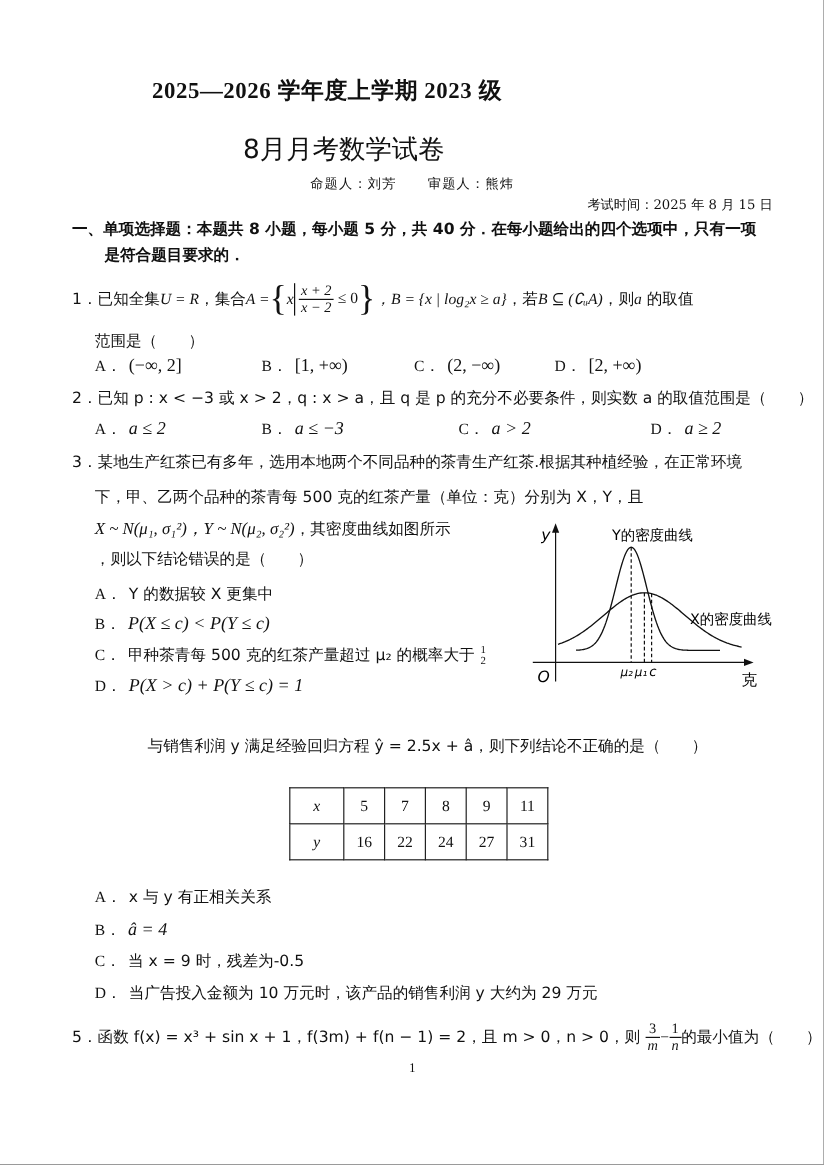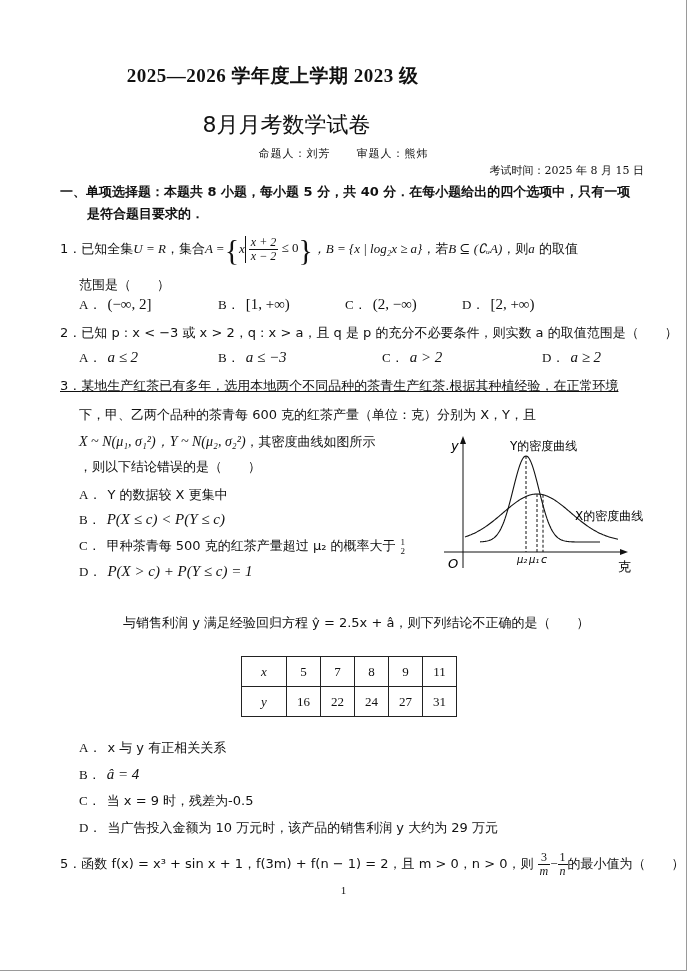--- a/index.html
+++ b/index.html
@@ -84,22 +84,22 @@
   <div class="abs opt" style="left:218px; top:296px;"><span class="lbl">B．</span><span class="val">[1, +∞)</span></div>
   <div class="abs opt" style="left:345px; top:296px;"><span class="lbl">C．</span><span class="val">(2, −∞)</span></div>
   <div class="abs opt" style="left:462px; top:296px;"><span class="lbl">D．</span><span class="val">[2, +∞)</span></div>
 
   <div class="abs q" style="left:60px; top:324px;"><span>2．</span><span>已知 p : x &lt; −3 或 x &gt; 2，q : x &gt; a，且 q 是 p 的充分不必要条件，则实数 a 的取值范围是（　　）</span></div>
   <div class="abs opt" style="left:79px; top:349px;"><span class="lbl">A．</span><span class="val m">a ≤ 2</span></div>
   <div class="abs opt" style="left:218px; top:349px;"><span class="lbl">B．</span><span class="val m">a ≤ −3</span></div>
   <div class="abs opt" style="left:382px; top:349px;"><span class="lbl">C．</span><span class="val m">a &gt; 2</span></div>
   <div class="abs opt" style="left:542px; top:349px;"><span class="lbl">D．</span><span class="val m">a ≥ 2</span></div>
 
-  <div class="abs q" style="left:60px; top:377px;text-decoration:underline;"><span>3．</span><span>某地生产红茶已有多年，选用本地两个不同品种的茶青生产红茶.根据其种植经验，在正常环境</span></div>
-  <div class="abs q" style="left:79px; top:406px;">下，甲、乙两个品种的茶青每 600 克的红茶产量（单位：克）分别为 X，Y，且</div>
+  <div class="abs q" style="left:60px; top:377px;"><span>3．</span><span>某地生产红茶已有多年，选用本地两个不同品种的茶青生产红茶.根据其种植经验，在正常环境</span></div>
+  <div class="abs q" style="left:79px; top:406px;">下，甲、乙两个品种的茶青每 500 克的红茶产量（单位：克）分别为 X，Y，且</div>
   <div class="abs q" style="left:79px; top:433px;"><span class="m" style="font-size:14px">X ~ N(μ₁, σ₁²)，Y ~ N(μ₂, σ₂²)</span><span>，其密度曲线如图所示</span></div>
   <div class="abs opt" style="left:79px; top:486px;"><span class="lbl">A．</span><span>Y 的数据较 X 更集中</span></div>
   <div class="abs q" style="left:79px; top:458px;">，则以下结论错误的是（　　）</div>
   <div class="abs opt" style="left:79px; top:511px;"><span class="lbl">B．</span><span class="val m">P(X ≤ c) &lt; P(Y ≤ c)</span></div>
   <div class="abs opt" style="left:79px; top:537px;"><span class="lbl">C．</span><span>甲种茶青每 500 克的红茶产量超过 μ₂ 的概率大于</span><span class="frac" style="font-size:9px; line-height:9px; margin-left:3px;"><span class="num" style="border:none">1</span><span class="den" style="font-style:normal">2</span></span></div>
   <div class="abs opt" style="left:79px; top:563px;"><span class="lbl">D．</span><span class="val m">P(X &gt; c) + P(Y ≤ c) = 1</span></div>
 
   <svg class="fig" width="220" height="150" viewBox="0 0 220 150">
 
     <line x1="23" y1="138" x2="23" y2="10" stroke="#111" stroke-width="1"></line>

